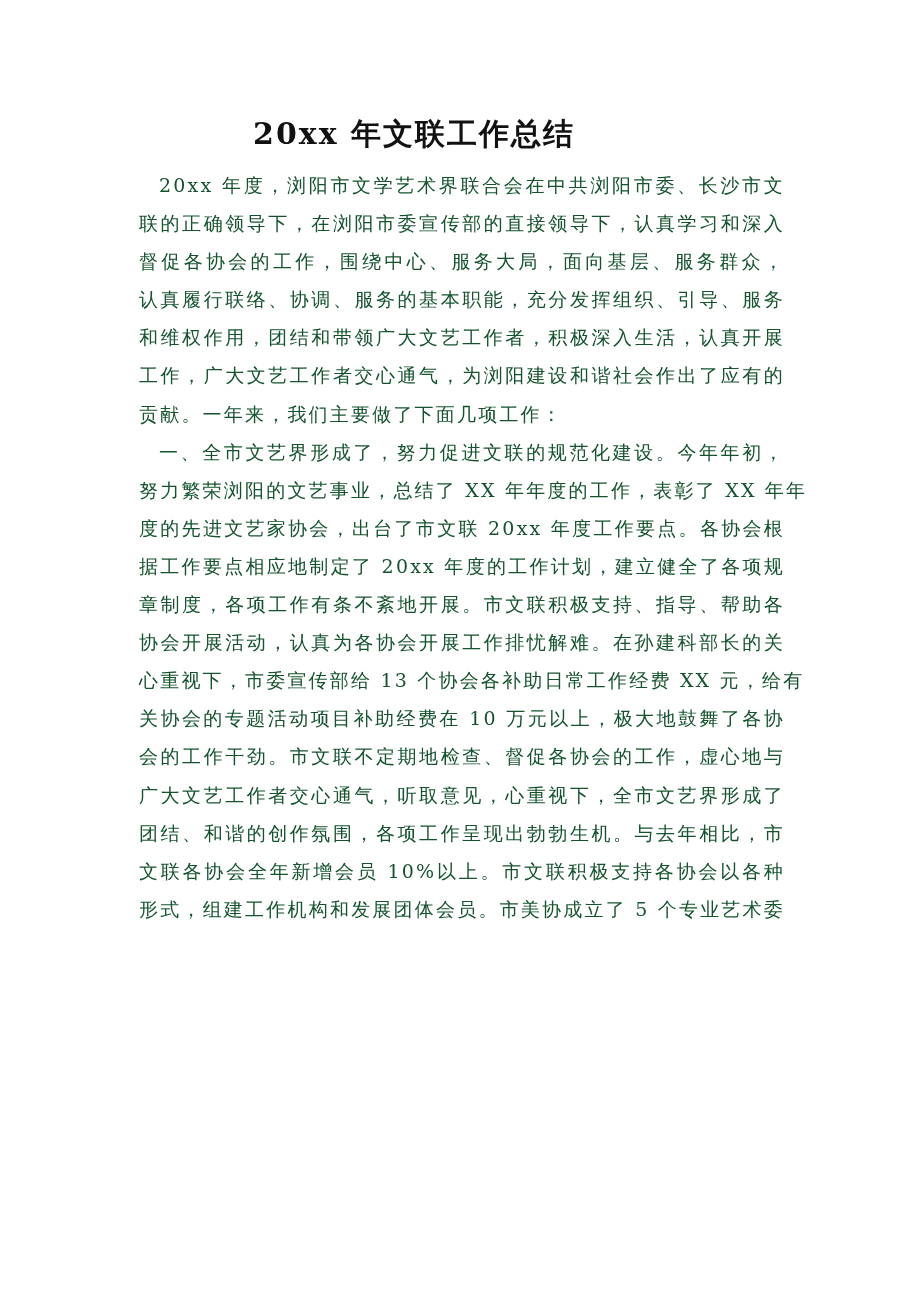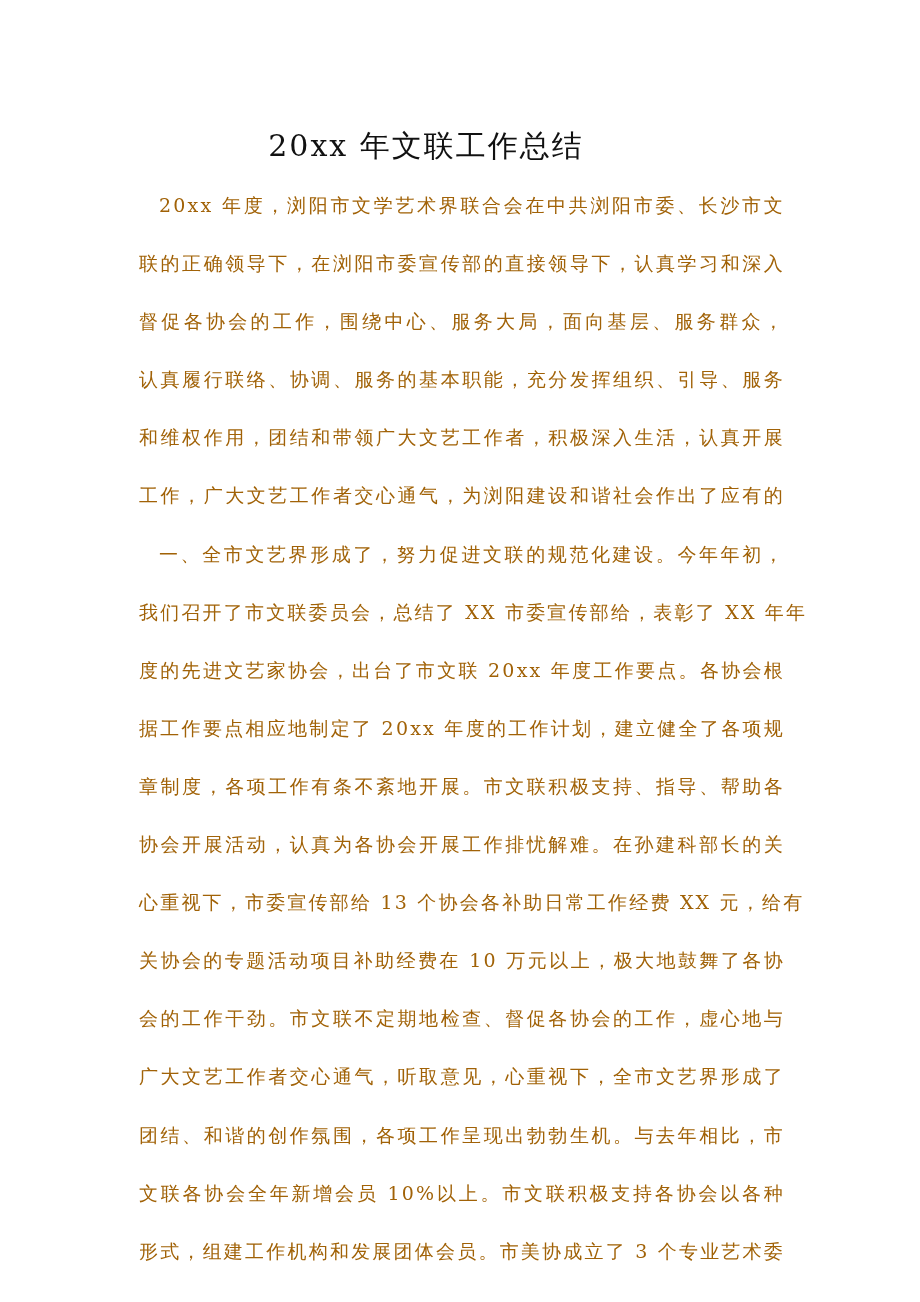--- a/index.html
+++ b/index.html
@@ -25,40 +25,39 @@
     .title {
       position: absolute;
       top: 112px;
       left: 0;
       width: 828px;
       text-align: center;
       font-size: 30px;
       line-height: 44px;
       letter-spacing: 2px;
       color: #111111;
-      font-weight: normal;
-      margin: 12px;
+      font-weight: bold;
+      margin: 0;
     }
     .body-text {
       position: absolute;
       left: 139px;
       top: 166px;
       width: 646px;
     }
     .line {
       display: block;
       height: 38.1px;
       line-height: 38.1px;
       font-size: 19px;
       letter-spacing: 2.2px;
       white-space: nowrap;
-      color: #a16207;
+      color: #14532d;
       text-align: justify;
       text-align-last: justify;
-      margin-top: 20px;
     }
     .line.indent {
       padding-left: 20px;
     }
     .line.last {
       text-align-last: left;
     }
   </style>
 </head>
 <body>
@@ -67,28 +66,29 @@
   <h1 class="title">20xx 年文联工作总结</h1>
 
   <div class="body-text">
 
     <span class="line indent">20xx 年度，浏阳市文学艺术界联合会在中共浏阳市委、长沙市文</span>
     <span class="line">联的正确领导下，在浏阳市委宣传部的直接领导下，认真学习和深入</span>
     <span class="line">督促各协会的工作，围绕中心、服务大局，面向基层、服务群众，</span>
     <span class="line">认真履行联络、协调、服务的基本职能，充分发挥组织、引导、服务</span>
     <span class="line">和维权作用，团结和带领广大文艺工作者，积极深入生活，认真开展</span>
     <span class="line">工作，广大文艺工作者交心通气，为浏阳建设和谐社会作出了应有的</span>
+    <span class="line last">贡献。一年来，我们主要做了下面几项工作：</span>
 
     <span class="line indent">一、全市文艺界形成了，努力促进文联的规范化建设。今年年初，</span>
-    <span class="line">我们召开了市文联委员会，总结了 XX 市委宣传部给，表彰了 XX 年年</span>
+    <span class="line">努力繁荣浏阳的文艺事业，总结了 XX 年年度的工作，表彰了 XX 年年</span>
     <span class="line">度的先进文艺家协会，出台了市文联 20xx 年度工作要点。各协会根</span>
     <span class="line">据工作要点相应地制定了 20xx 年度的工作计划，建立健全了各项规</span>
     <span class="line">章制度，各项工作有条不紊地开展。市文联积极支持、指导、帮助各</span>
     <span class="line">协会开展活动，认真为各协会开展工作排忧解难。在孙建科部长的关</span>
     <span class="line">心重视下，市委宣传部给 13 个协会各补助日常工作经费 XX 元，给有</span>
     <span class="line">关协会的专题活动项目补助经费在 10 万元以上，极大地鼓舞了各协</span>
     <span class="line">会的工作干劲。市文联不定期地检查、督促各协会的工作，虚心地与</span>
     <span class="line">广大文艺工作者交心通气，听取意见，心重视下，全市文艺界形成了</span>
     <span class="line">团结、和谐的创作氛围，各项工作呈现出勃勃生机。与去年相比，市</span>
     <span class="line">文联各协会全年新增会员 10%以上。市文联积极支持各协会以各种</span>
-    <span class="line">形式，组建工作机构和发展团体会员。市美协成立了 3 个专业艺术委</span>
+    <span class="line">形式，组建工作机构和发展团体会员。市美协成立了 5 个专业艺术委</span>
   </div>
 </div>
 
 </body></html>

